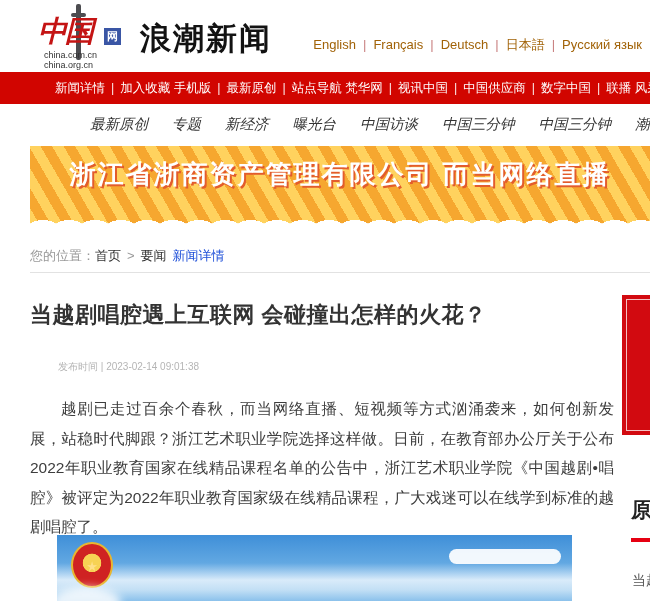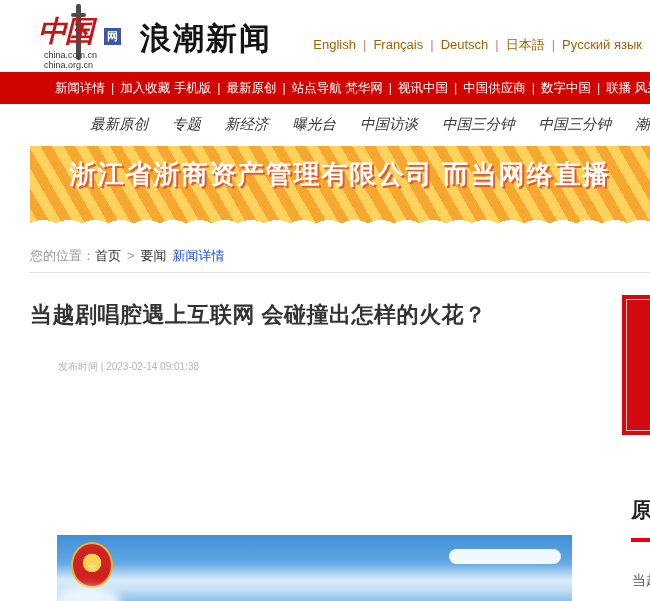--- a/index.html
+++ b/index.html
@@ -100,20 +100,21 @@
     <div class="ad-clouds"></div>
   </div>
 
   <div class="breadcrumb">
     <span>您的位置：</span><a class="dark">首页</a><span class="gt">&gt;</span><a class="dark">要闻</a><span class="cur">新闻详情</span>
   </div>
   <div class="bc-divider"></div>
 
   <h1 class="article-title">当越剧唱腔遇上互联网 会碰撞出怎样的火花？</h1>
   <div class="article-meta">发布时间 | 2023-02-14 09:01:38</div>
+  <p class="article-body">越剧已走过百余个春秋，而当网络直播、短视频等方式汹涌袭来，如何创新发展，站稳时代脚跟？浙江艺术职业学院选择这样做。日前，在教育部办公厅关于公布2022年职业教育国家在线精品课程名单的公告中，浙江艺术职业学院《中国越剧•唱腔》被评定为2022年职业教育国家级在线精品课程，广大戏迷可以在线学到标准的越剧唱腔了。</p>
 
   <div class="moe-banner">
     <div class="moe-emblem">★</div>
     <div class="moe-search"></div>
     <div class="moe-cloud"></div>
   </div>
 
   <div class="side-box">
     <div class="inner"></div>
   </div>

